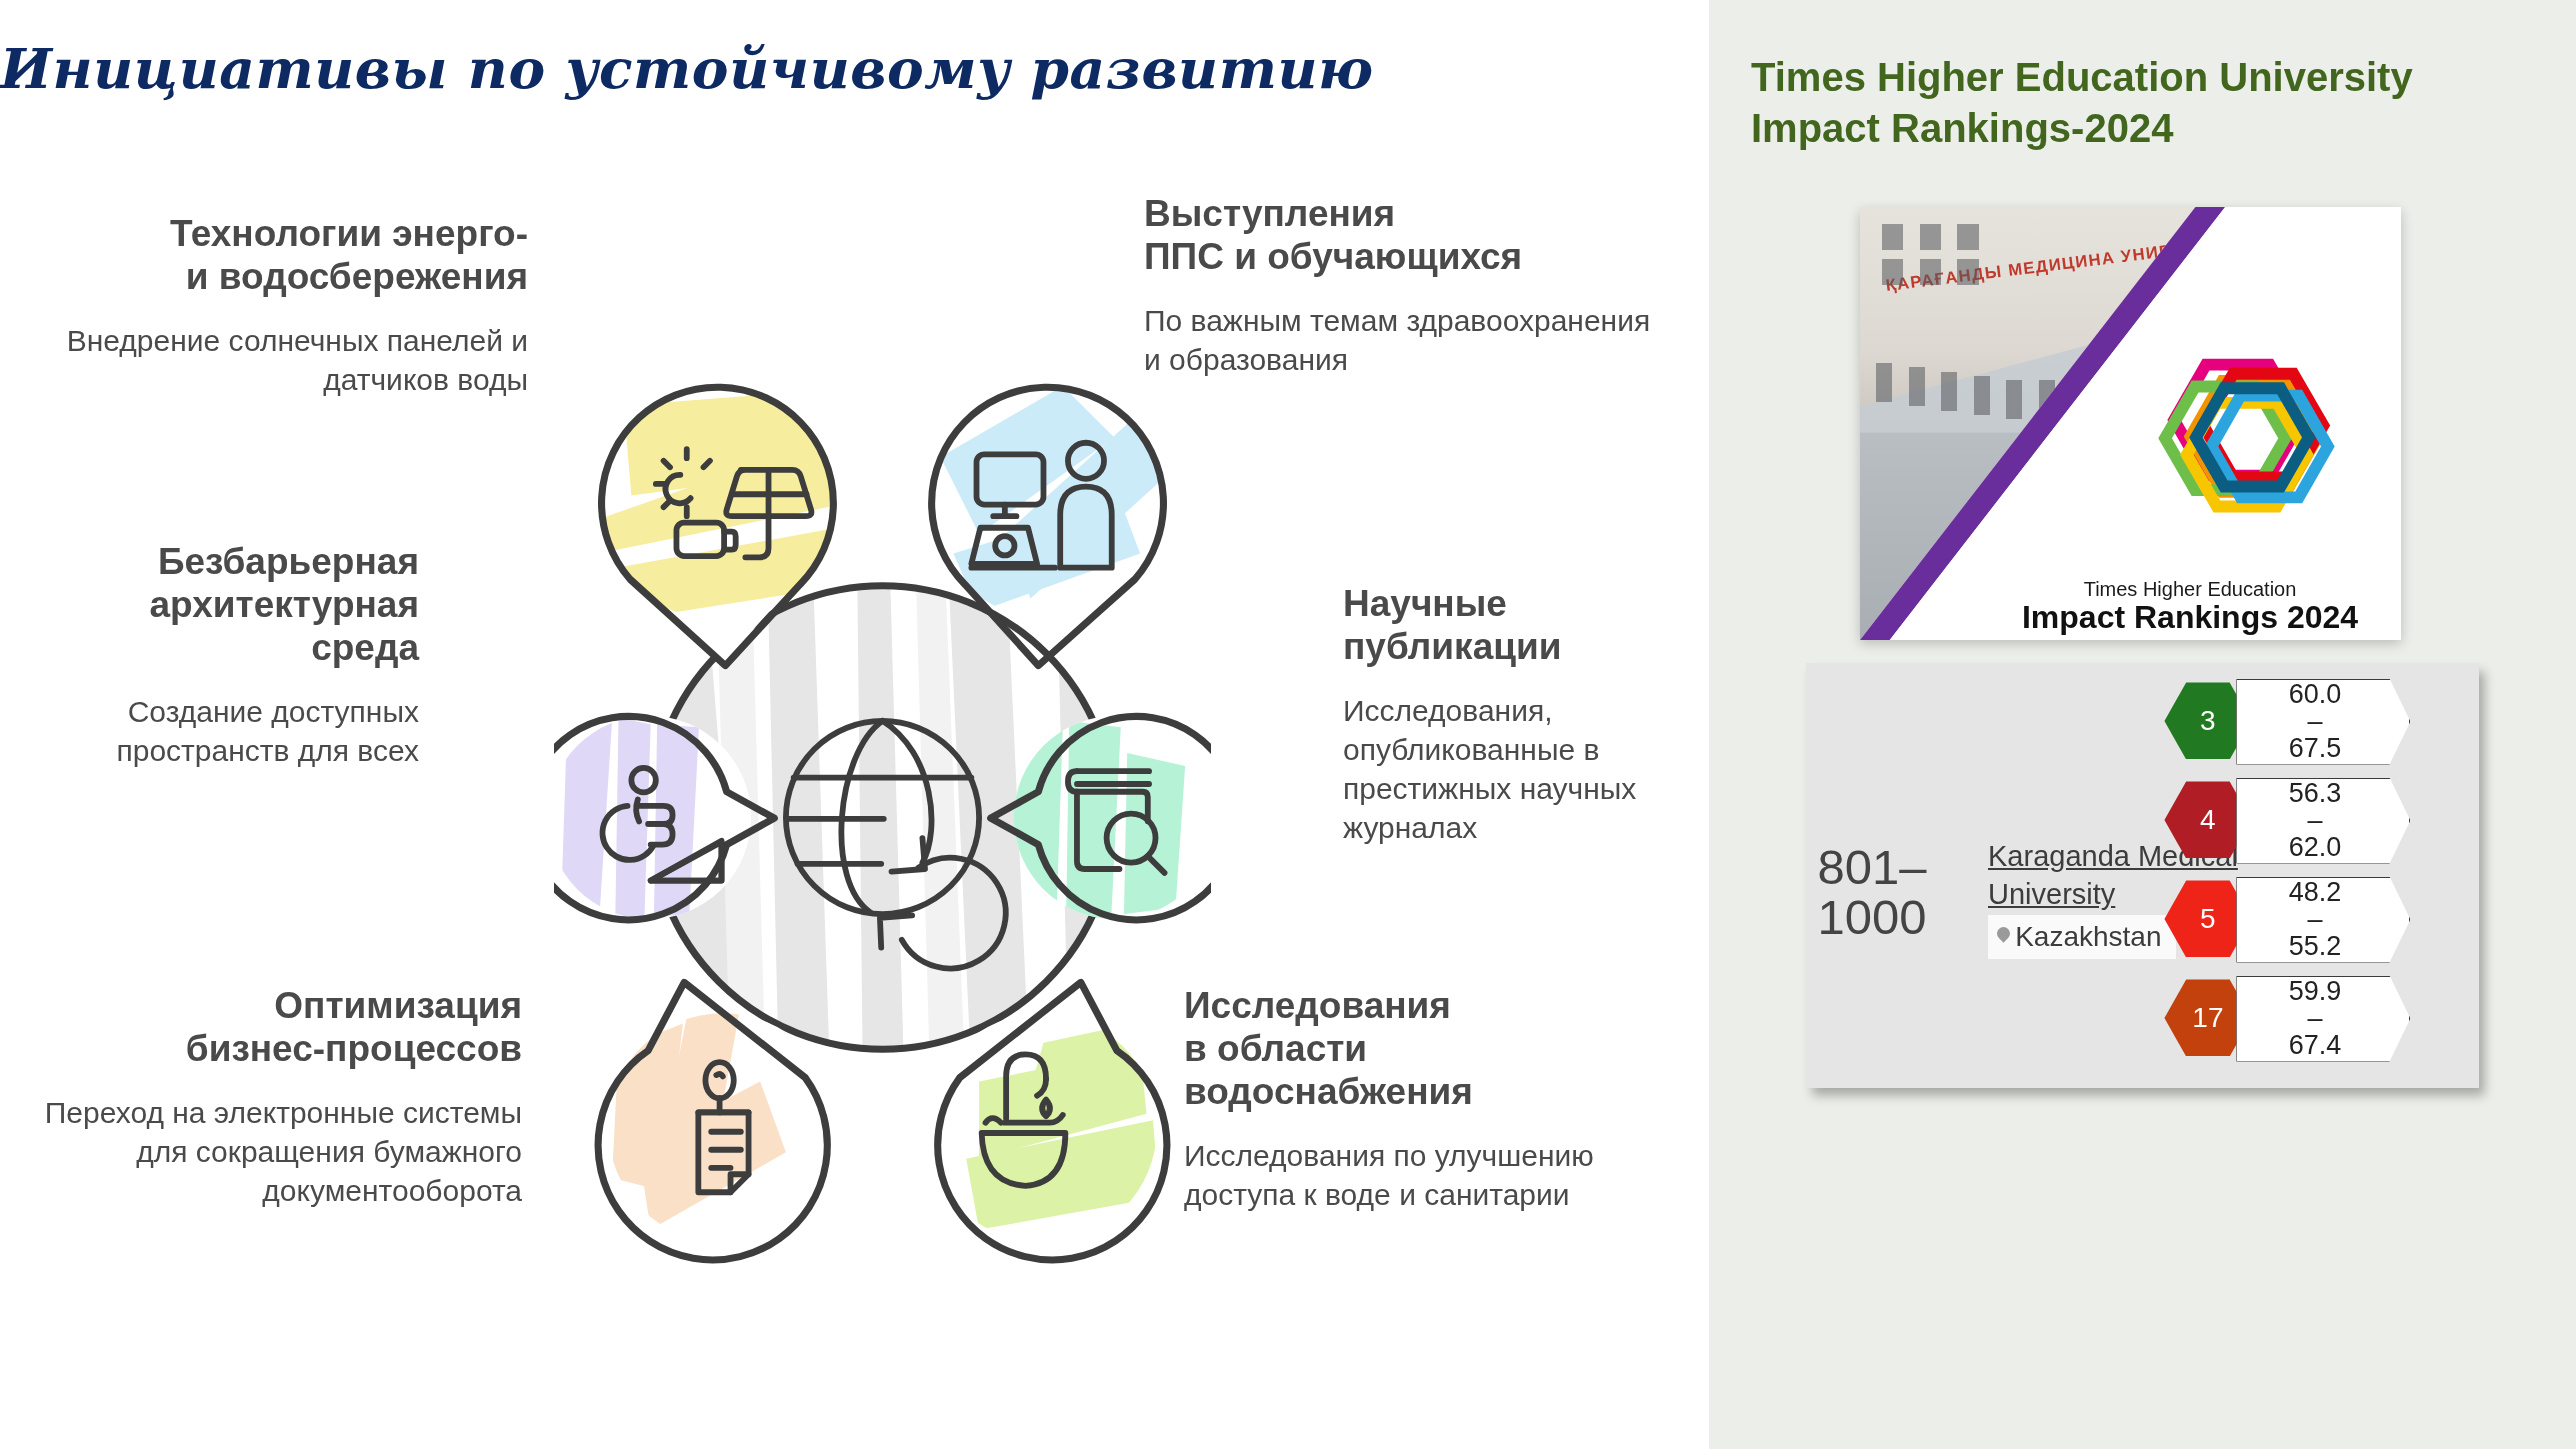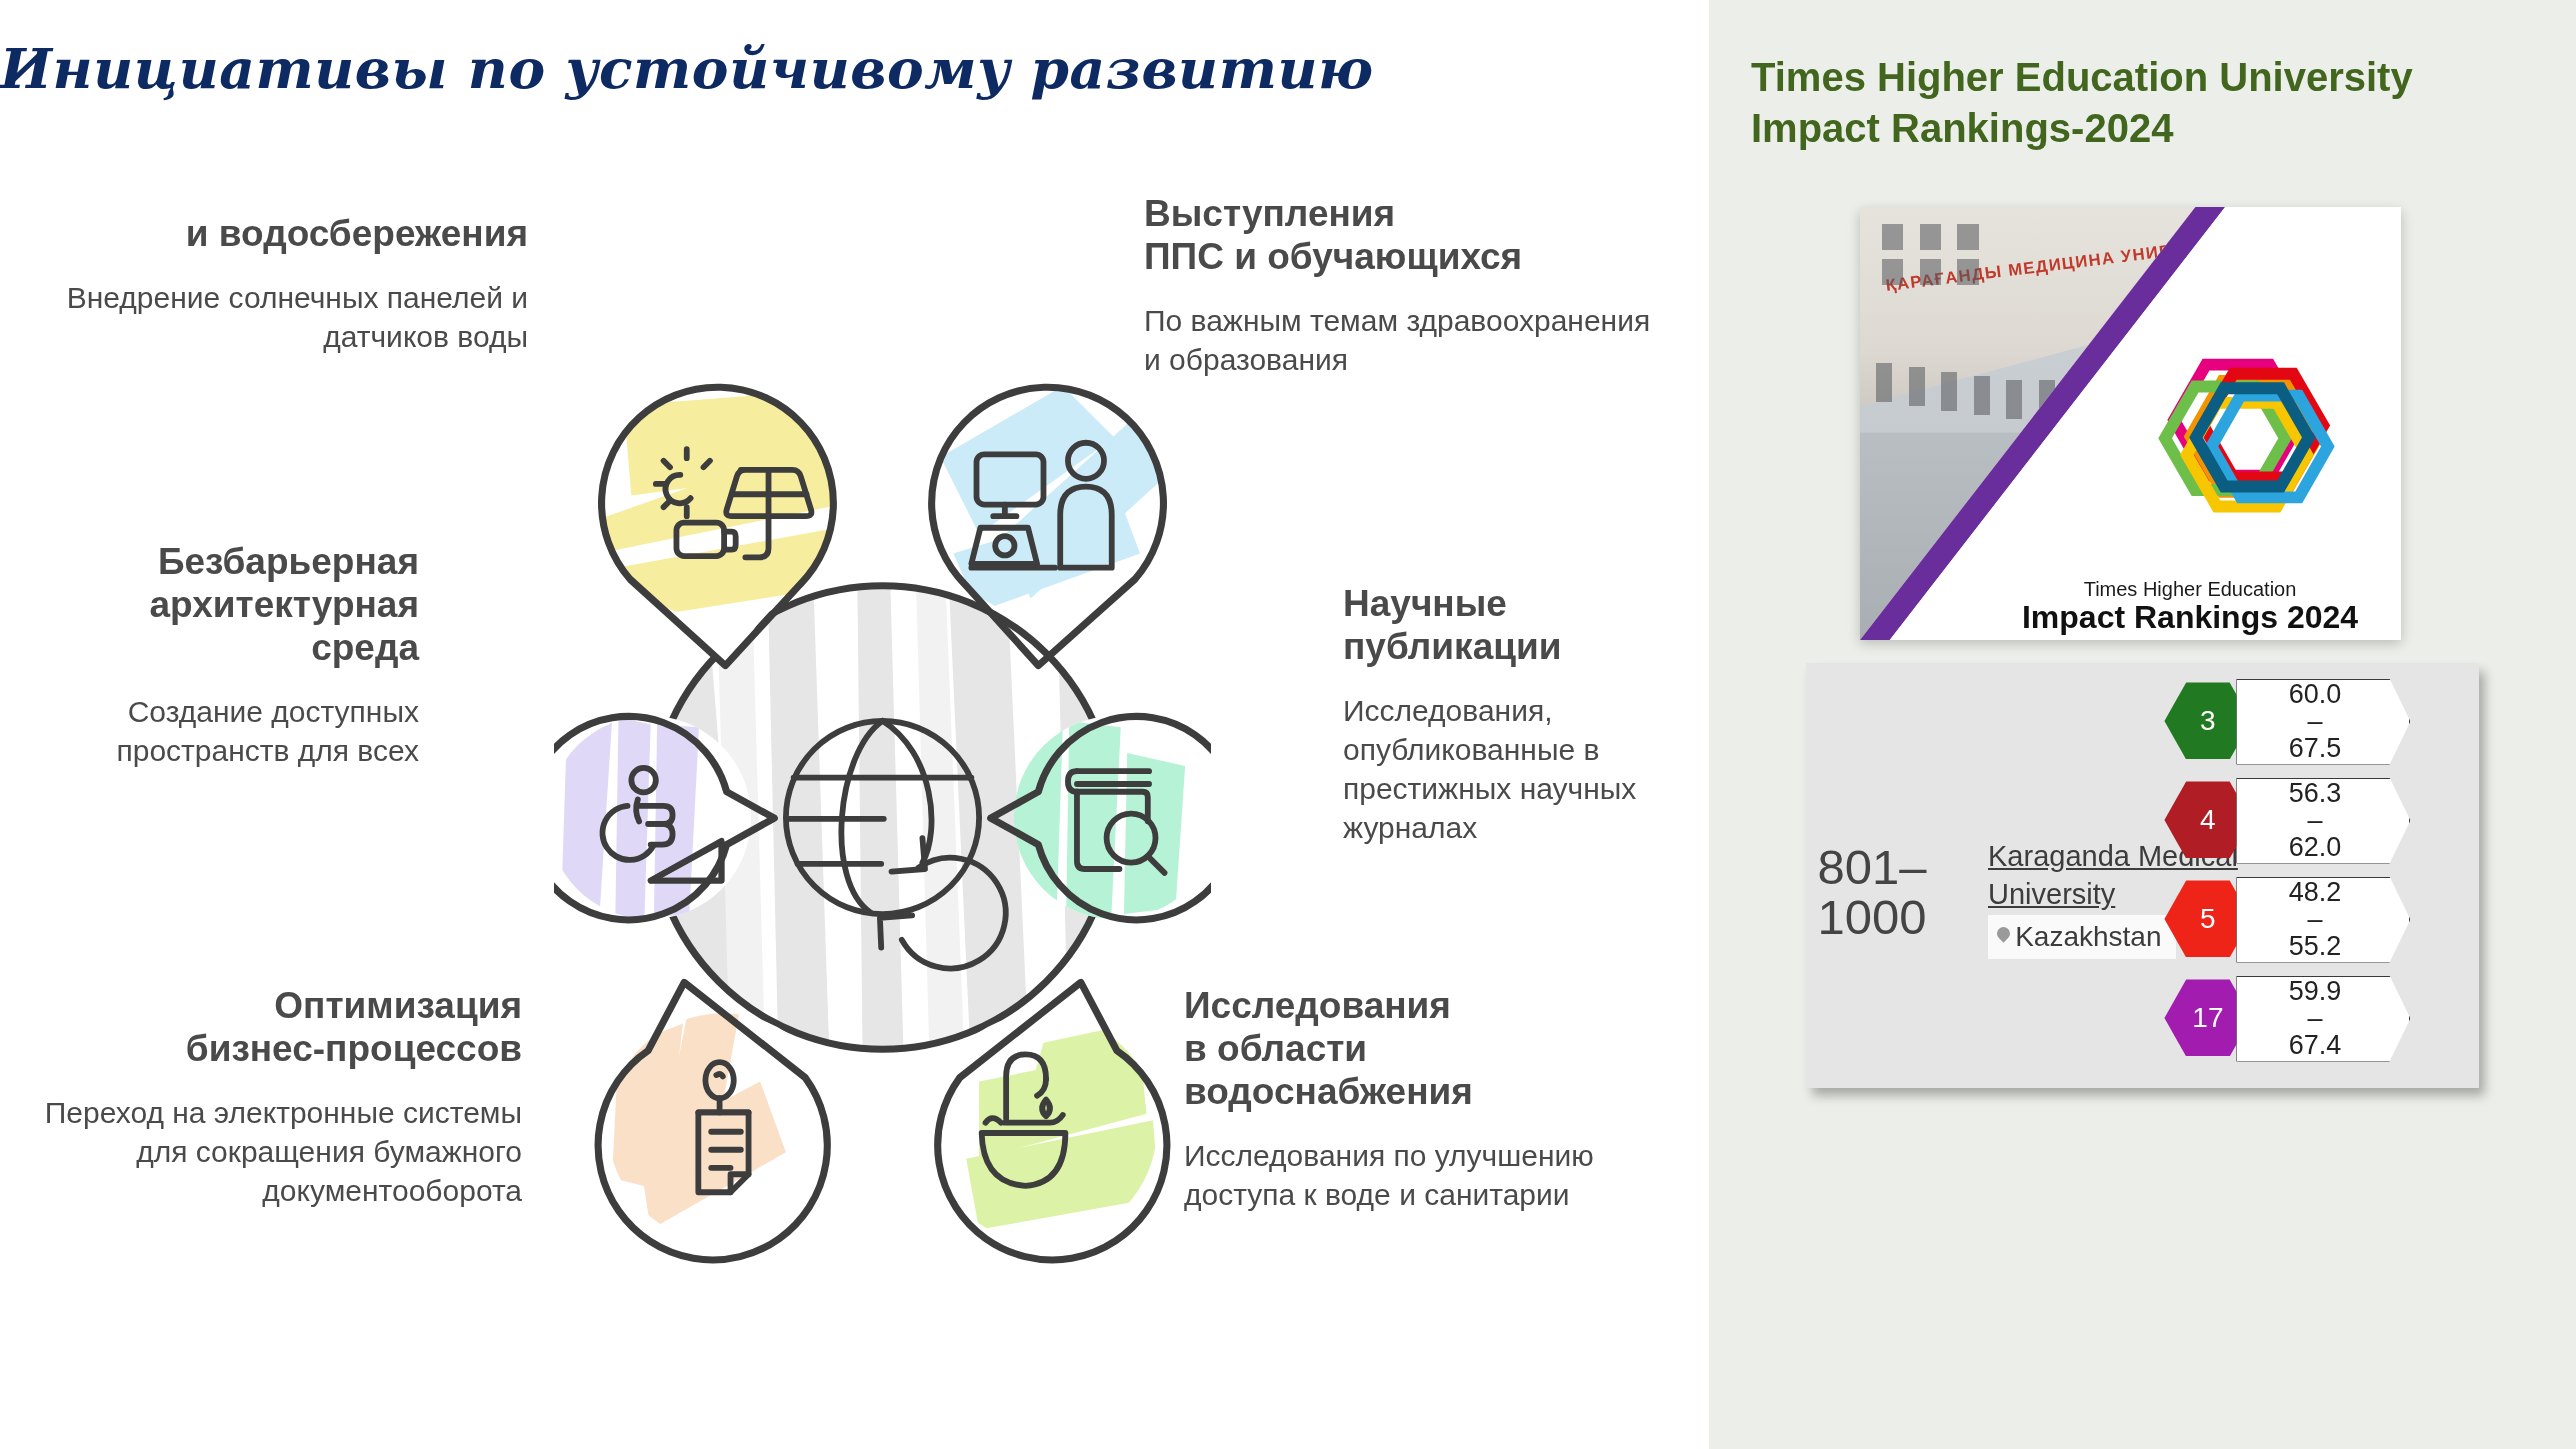--- a/index.html
+++ b/index.html
@@ -166,20 +166,21 @@
 </style>
 </head>
 <body>
 
 <div id="slide">
 
   <div id="title" style="color: rgb(14, 42, 98);">Инициативы по устойчивому развитию</div>
 
   <div class="blk ralign" id="b-energy">
     <div class="h">
+      <div>Технологии энерго-</div>
       <div>и водосбережения</div>
     </div>
     <div class="p">Внедрение солнечных панелей и датчиков воды</div>
   </div>
 
   <div class="blk ralign" id="b-access">
     <div class="h">
       <div>Безбарьерная</div>
       <div>архитектурная</div>
       <div>среда</div>
@@ -481,21 +482,21 @@
       </div>
       <div class="badge-row">
         <div class="hex" style="background: rgb(238, 36, 25);">5</div>
         <div class="score">
           <span>48.2</span>
           <span>–</span>
           <span>55.2</span>
         </div>
       </div>
       <div class="badge-row">
-        <div class="hex" style="background: #a21caf;">17</div>
+        <div class="hex" style="background: #c2410c;">17</div>
         <div class="score">
           <span>59.9</span>
           <span>–</span>
           <span>67.4</span>
         </div>
       </div>
     </div>
   </div>
 </div>
 

